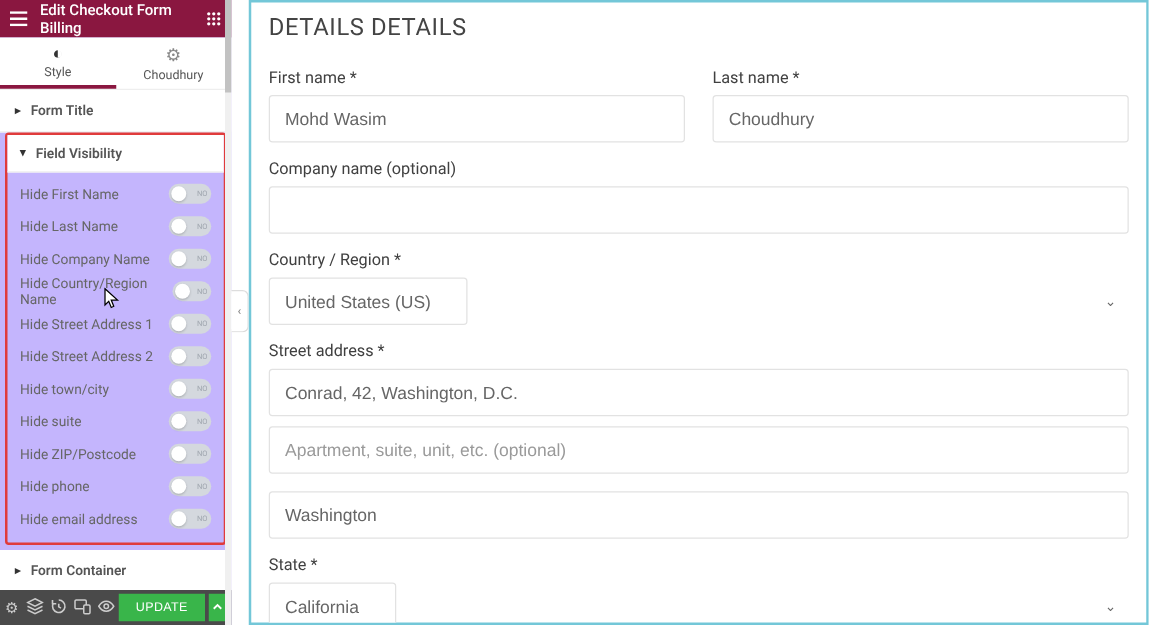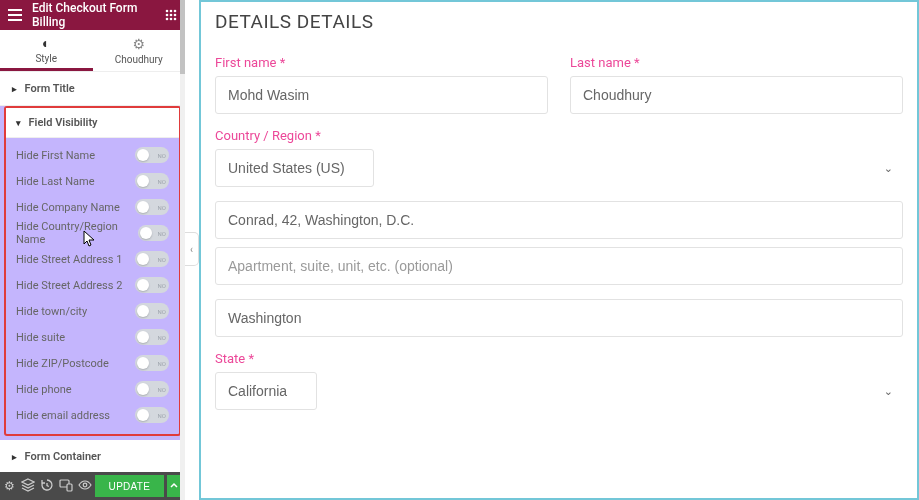--- a/index.html
+++ b/index.html
@@ -30,21 +30,21 @@
 .sidebar-footer { position: absolute; bottom:0; left:0; width:185px; height:28px; background:#4a4a4a; display:flex; align-items:center; }
 .sidebar-footer .foot-icn { width: 22px; color:#ccc; text-align:center; font-size:12px; cursor:pointer;}
 .update-btn { flex:0 0 auto; margin-left:auto; background:#39b54a; color:#fff; font-size:10px; font-weight:400; letter-spacing:0.3px; height:22px; padding:0 14px; margin-right:3px; display:flex; align-items:center; border:none; cursor:pointer;}
 .update-caret-btn { width:16px; height:22px; background:#39b54a; display:flex; align-items:center; justify-content:center; margin-right:4px; cursor:pointer; border:none;}
 .update-caret-btn svg { pointer-events:none;}
 
 .preview { position:absolute; left:199px; top:0; right:0; bottom:0; border:2px solid #73c7d8; padding: 8px 14px 0; overflow:hidden; background:#fff;}
 .preview h2 { font-size: 19px; font-weight: 400; color:#444; letter-spacing:0.5px; margin-bottom: 22px; }
 .row { display:flex; gap:22px; }
 .field { display:flex; flex-direction:column; margin-bottom: 14px; flex:1; }
-.field label { font-size: 13px; color:#ec4899; margin-bottom:6px; }
+.field label { font-size: 13px; color:#404040; margin-bottom:6px; }
 .field input, .field select { height: 38px; border:1px solid #e2e2e2; border-radius:3px; padding: 2px 12px; font-size:14px; color:#666; background:#fff; }
 .field select { appearance:none; -webkit-appearance:none; background-image:none; padding-right:28px;}
 .select-wrap { position:relative; }
 .select-wrap .sel-caret { position:absolute; right:10px; top:50%; transform:translateY(-50%); font-size:11px; color:#666; pointer-events:none;}
 .field input::placeholder { color:#9a9a9a; }
 
 .collapse-handle { position:absolute; left:185px; top:232px; width:14px; height:34px; background:#fff; border:1px solid #ddd; border-left:none; border-radius:0 5px 5px 0; display:flex; align-items:center; justify-content:center; font-size:10px; color:#888; cursor:pointer;}
 
 .vscroll-hint { position:absolute; left:180px; top:0; width:5px; height:500px; background:#f0f0f0;}
 .vscroll-hint .thumb { position:absolute; left:0; top:0; width:5px; height:74px; background:#c2c2c2;}
@@ -201,32 +201,37 @@
     <div class="field">
       <label>First name *</label>
       <input type="text" value="Mohd Wasim" style="">
     </div>
     <div class="field">
       <label>Last name *</label>
       <input type="text" value="Choudhury" style="">
     </div>
   </div>
 
+  <div class="field">
+    <label>Company name (optional)</label>
+    <input type="text" style="">
+  </div>
 
   <div class="field">
     <label>Country / Region *</label>
     <div class="select-wrap">
       <select>
         <option>United States (US)</option>
       </select>
       <span class="sel-caret">⌄</span>
     </div>
   </div>
 
   <div class="field">
+    <label>Street address *</label>
     <input type="text" value="Conrad, 42, Washington, D.C." style="">
   </div>
   <div class="field" style="margin-top:-6px;">
     <input type="text" placeholder="Apartment, suite, unit, etc. (optional)" style="">
   </div>
 
   <div class="field">
     <input type="text" value="Washington" style="">
   </div>
 

